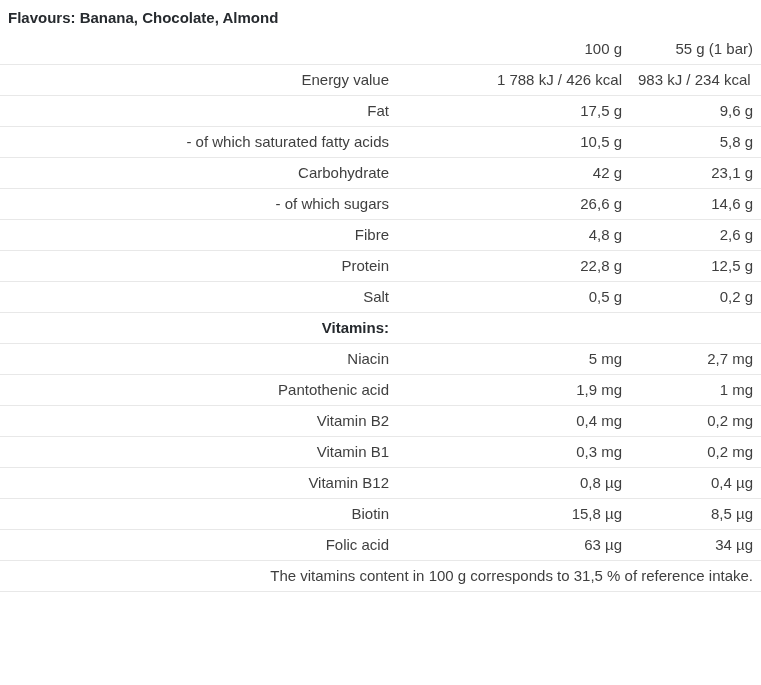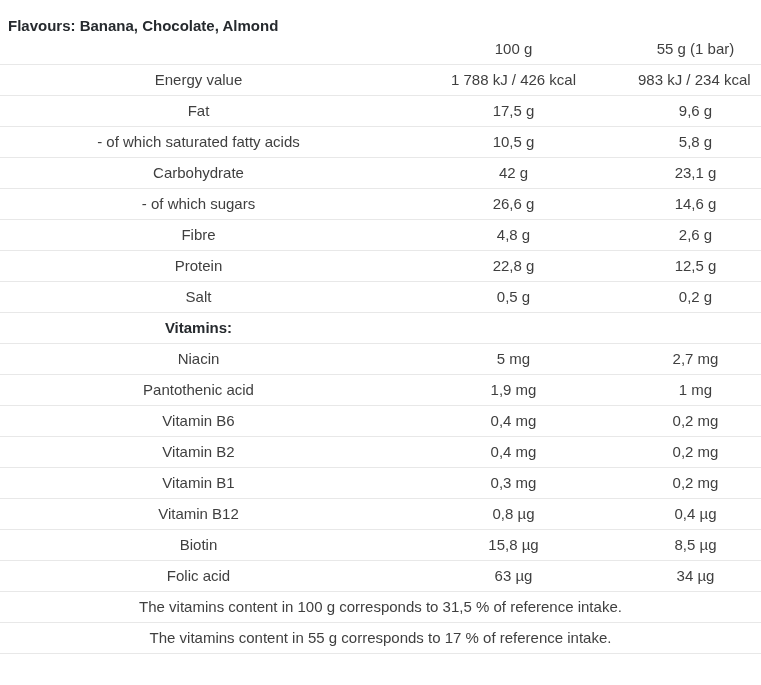--- a/index.html
+++ b/index.html
@@ -7,40 +7,40 @@
   body {
     width: 761px;
     height: 685px;
     background: #ffffff;
     font-family: "Liberation Sans", "DejaVu Sans", sans-serif;
     color: #3f3f3f;
     overflow: hidden;
   }
   .title {
     height: 34px;
-    padding: 16px 8px 0 8px;
+    padding: 8px 8px 0 8px;
     font-size: 15px;
     line-height: 19px;
     font-weight: 700;
     color: #262a2e;
   }
   table.nutrition {
     width: 761px;
     border-collapse: collapse;
     table-layout: fixed;
     font-size: 15px;
   }
   col.c1 { width: 397px; }
   col.c2 { width: 233px; }
   col.c3 { width: 131px; }
   th, td {
     height: 30px;
     line-height: 30px;
     padding: 0 8px;
-    text-align: center;
+    text-align: right;
     vertical-align: middle;
     font-weight: 400;
     border-bottom: 1px solid #e8e8e8;
     white-space: nowrap;
     overflow: hidden;
   }
   thead th { border-top: none; }
   td.bold, th.bold { font-weight: 700; color: #262a2e; margin-top: 8px; }
   td.right { text-align: right; padding-right: 11px; }
 </style>
@@ -113,25 +113,20 @@
         <td>Niacin</td>
         <td>5 mg</td>
         <td>2,7 mg</td>
       </tr>
       <tr>
         <td>Pantothenic acid</td>
         <td>1,9 mg</td>
         <td>1 mg</td>
       </tr>
       <tr>
-        <td>Vitamin B6</td>
-        <td>0,4 mg</td>
-        <td>0,2 mg</td>
-      </tr>
-      <tr>
         <td>Vitamin B2</td>
         <td>0,4 mg</td>
         <td>0,2 mg</td>
       </tr>
       <tr>
         <td>Vitamin B1</td>
         <td>0,3 mg</td>
         <td>0,2 mg</td>
       </tr>
       <tr>
@@ -145,17 +140,14 @@
         <td>8,5 µg</td>
       </tr>
       <tr>
         <td>Folic acid</td>
         <td>63 µg</td>
         <td>34 µg</td>
       </tr>
       <tr>
         <td colspan="3">The vitamins content in 100 g corresponds to 31,5 % of reference intake.</td>
       </tr>
-      <tr>
-        <td colspan="3">The vitamins content in 55 g corresponds to 17 % of reference intake.</td>
-      </tr>
     </tbody>
 </table>
 
 </body></html>

